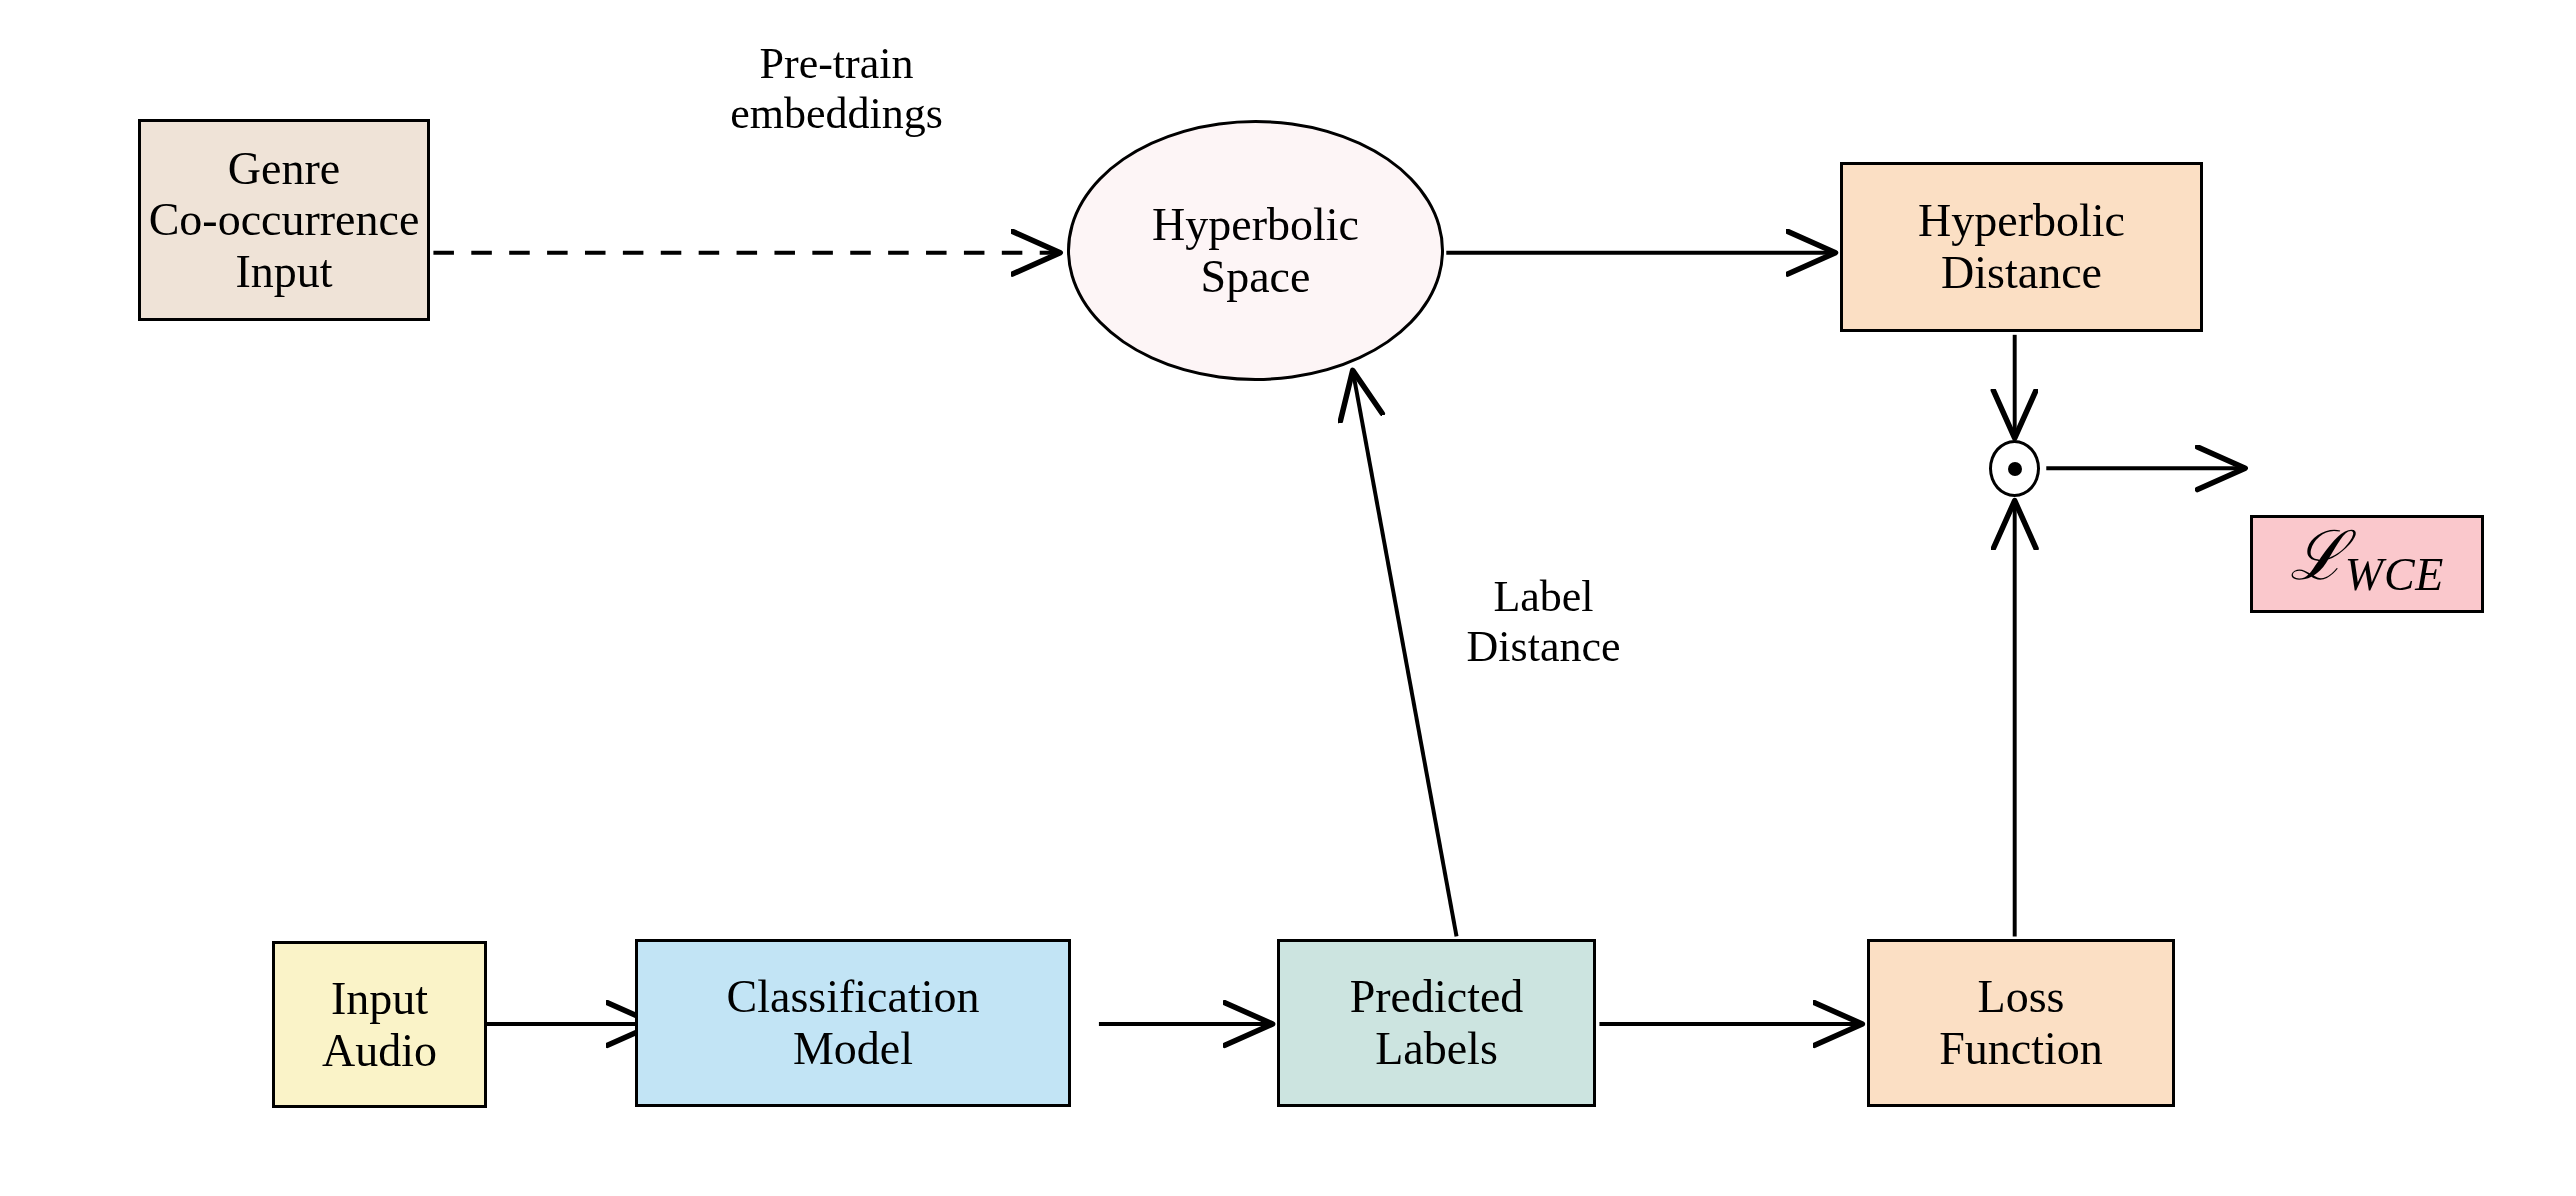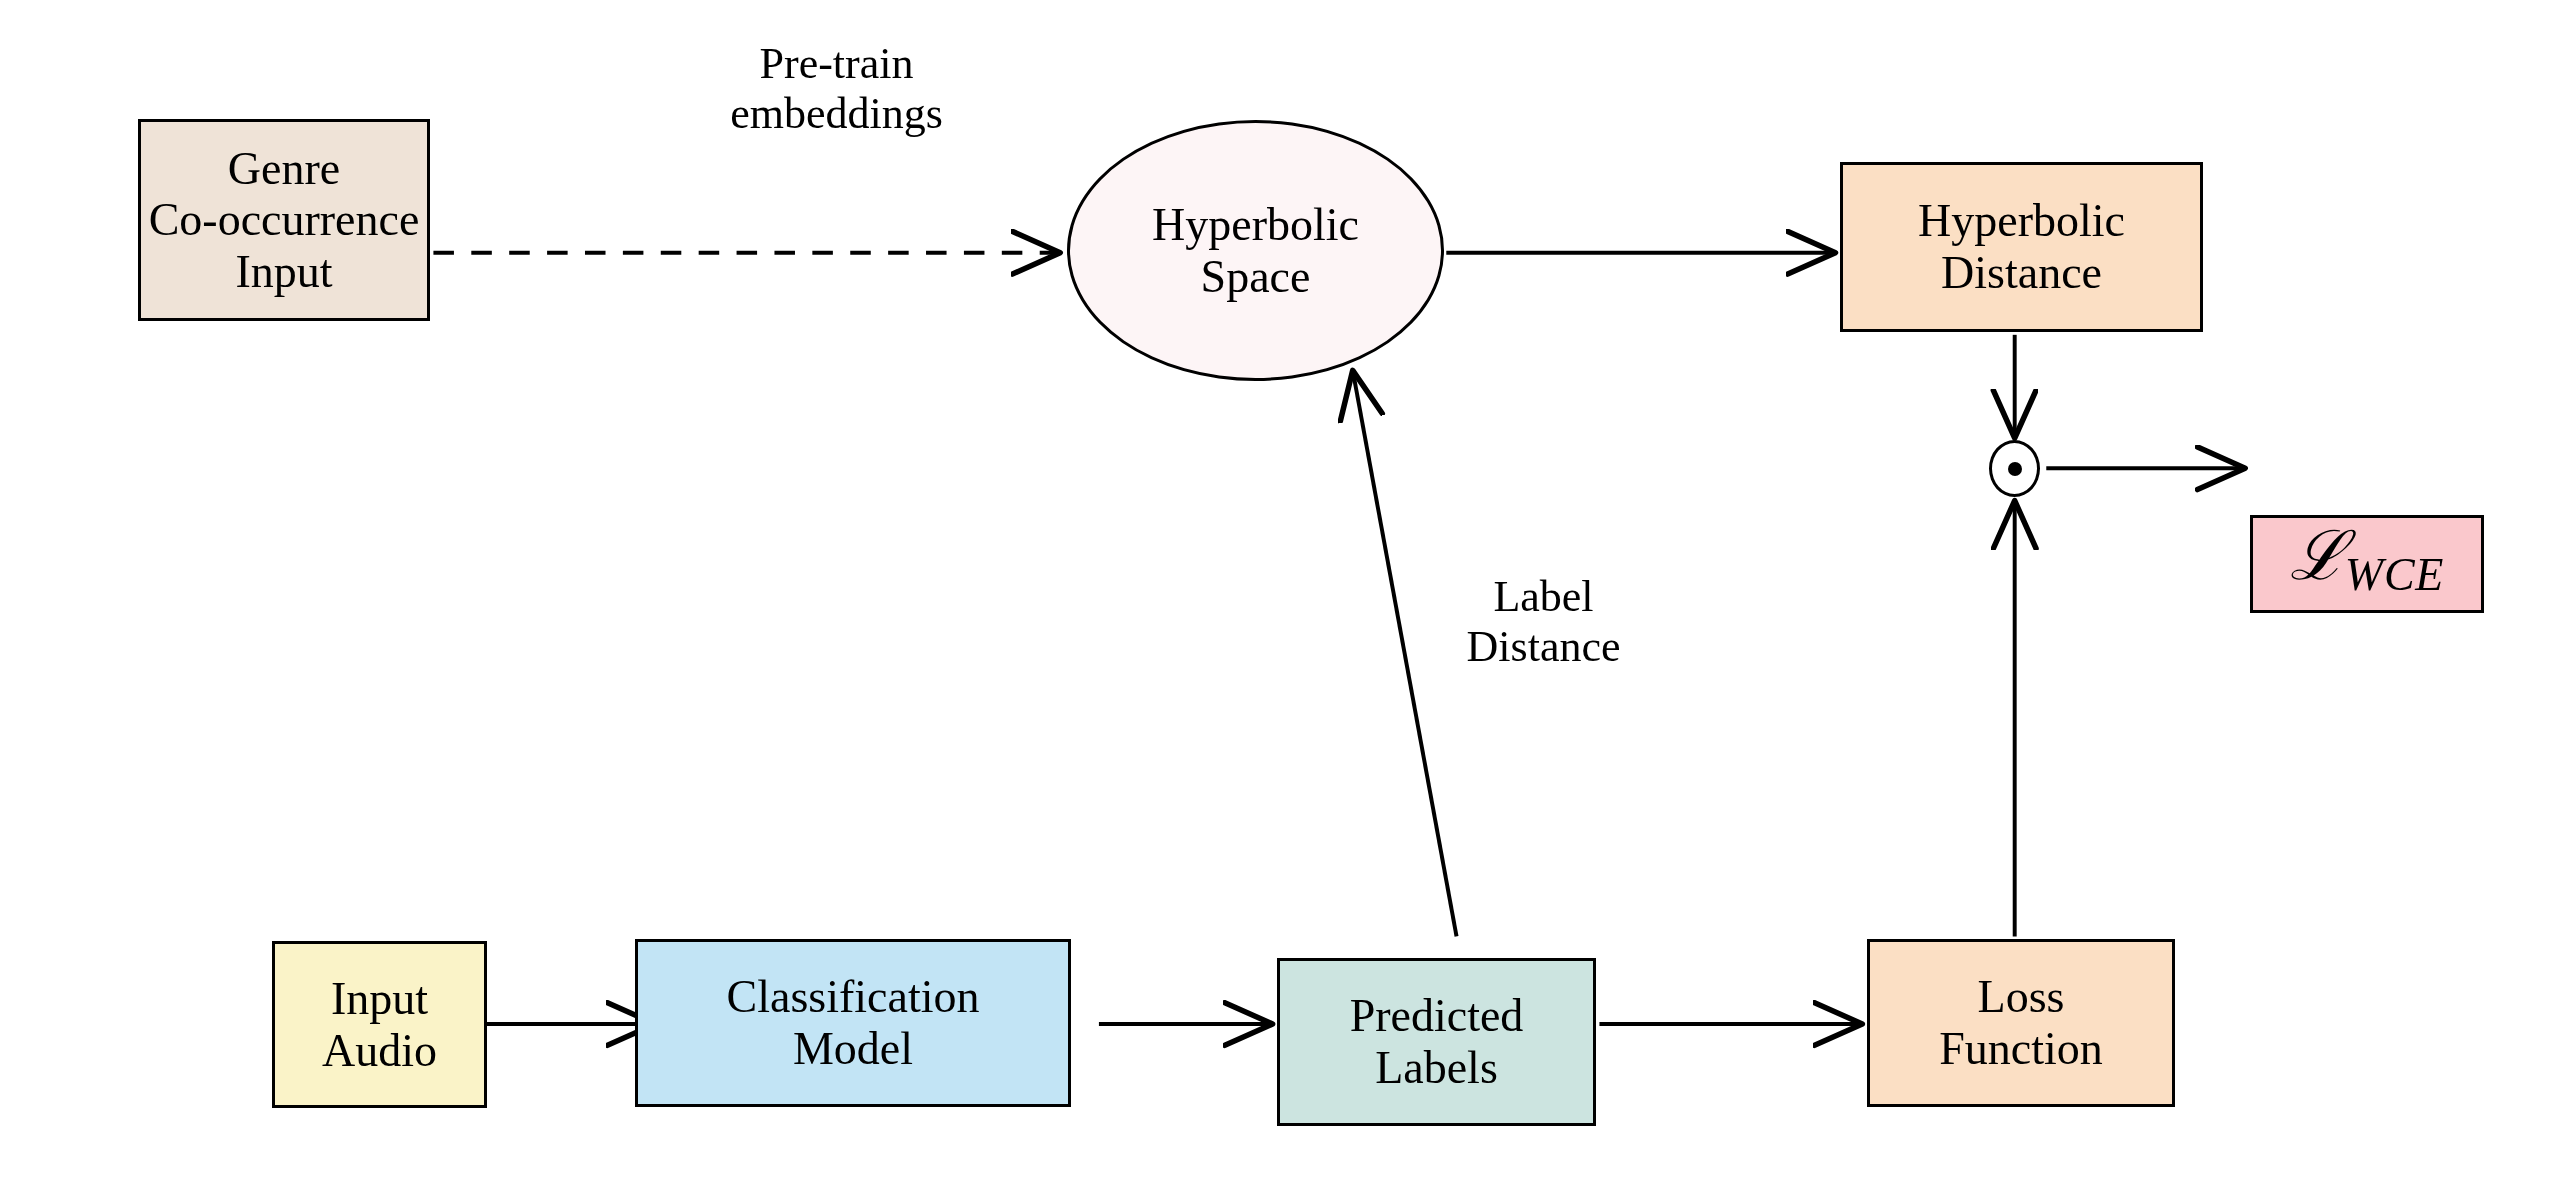--- a/index.html
+++ b/index.html
@@ -150,21 +150,21 @@
   <div class="node box" style="left:272px; top:941px; width:215px; height:167px; background:#FAF3C8; font-size:46px;">
     <span class="node-line">Input</span>
     <span class="node-line">Audio</span>
   </div>
 
   <div class="node box" style="left:635px; top:939px; width:436px; height:168px; background:#C2E4F5; font-size:46px;">
     <span class="node-line">Classification</span>
     <span class="node-line">Model</span>
   </div>
 
-  <div class="node box" style="left:1277px; top:939px; width:319px; height:168px; background:#CCE4E0; font-size:46px;margin-top:19px;">
+  <div class="node box" style="left:1277px; top:939px; width:319px; height:168px; background:#CCE4E0; font-size:46px;">
     <span class="node-line">Predicted</span>
     <span class="node-line">Labels</span>
   </div>
 
   <div class="node box" style="left:1867px; top:939px; width:308px; height:168px; background:#FBDFC4; font-size:46px;">
     <span class="node-line">Loss</span>
     <span class="node-line">Function</span>
   </div>
 
   <div class="op-node" style="left:1989px; top:440px; width:51px; height:57px;">

